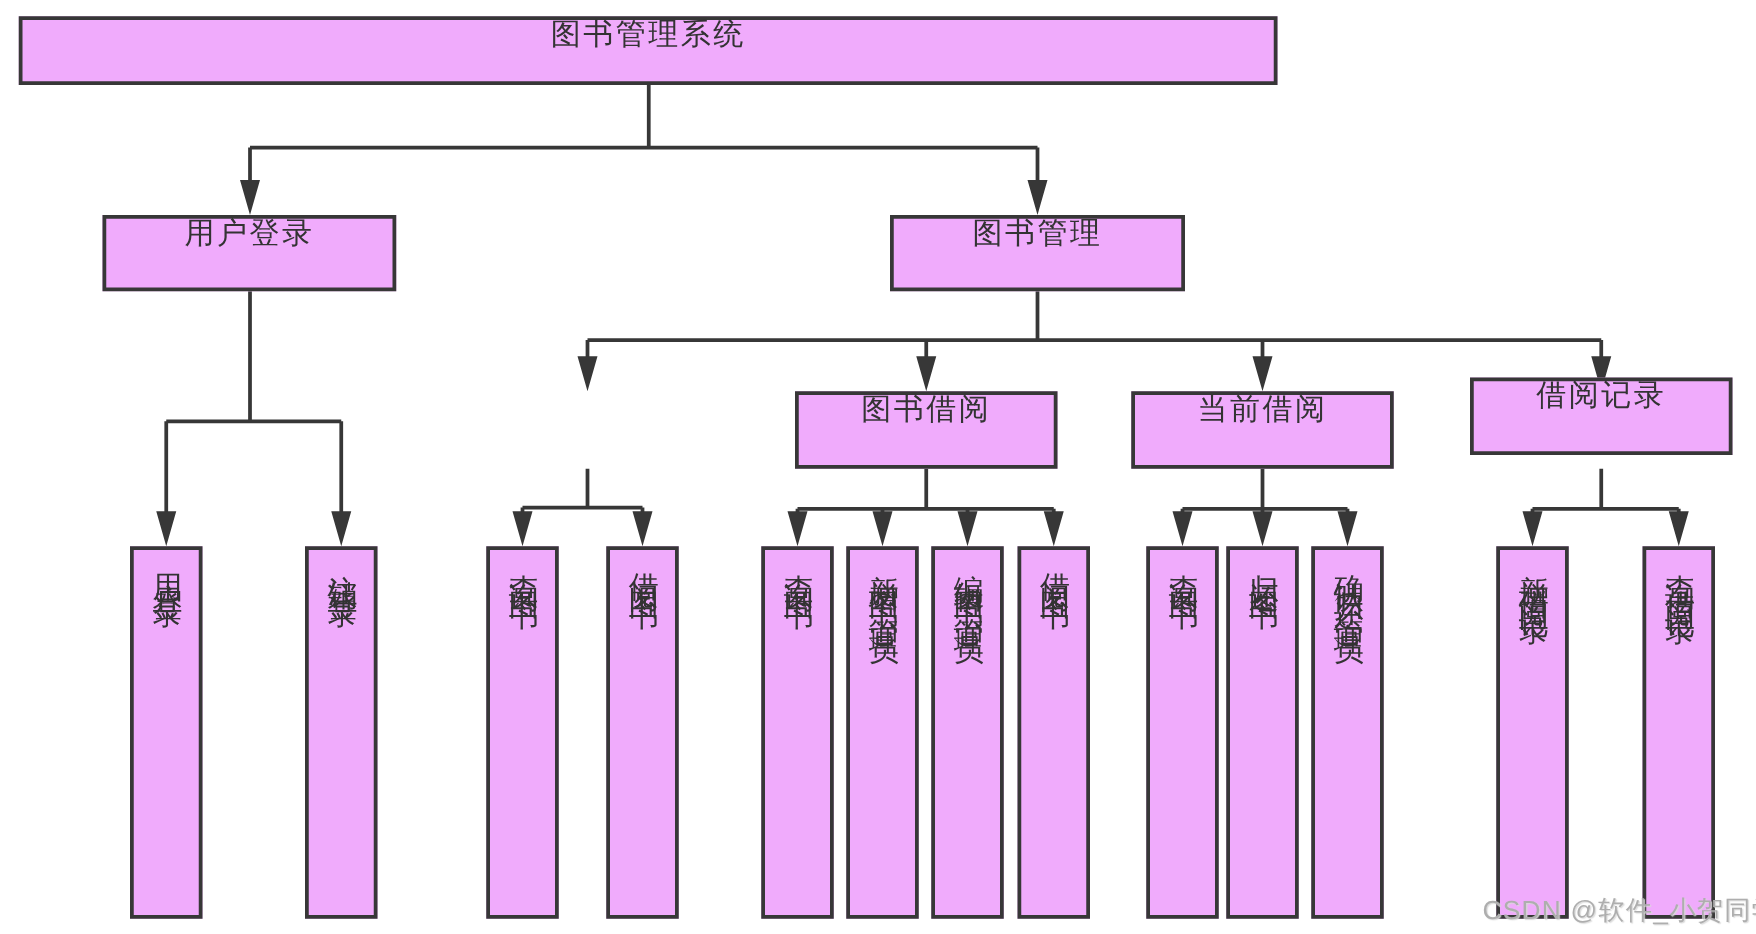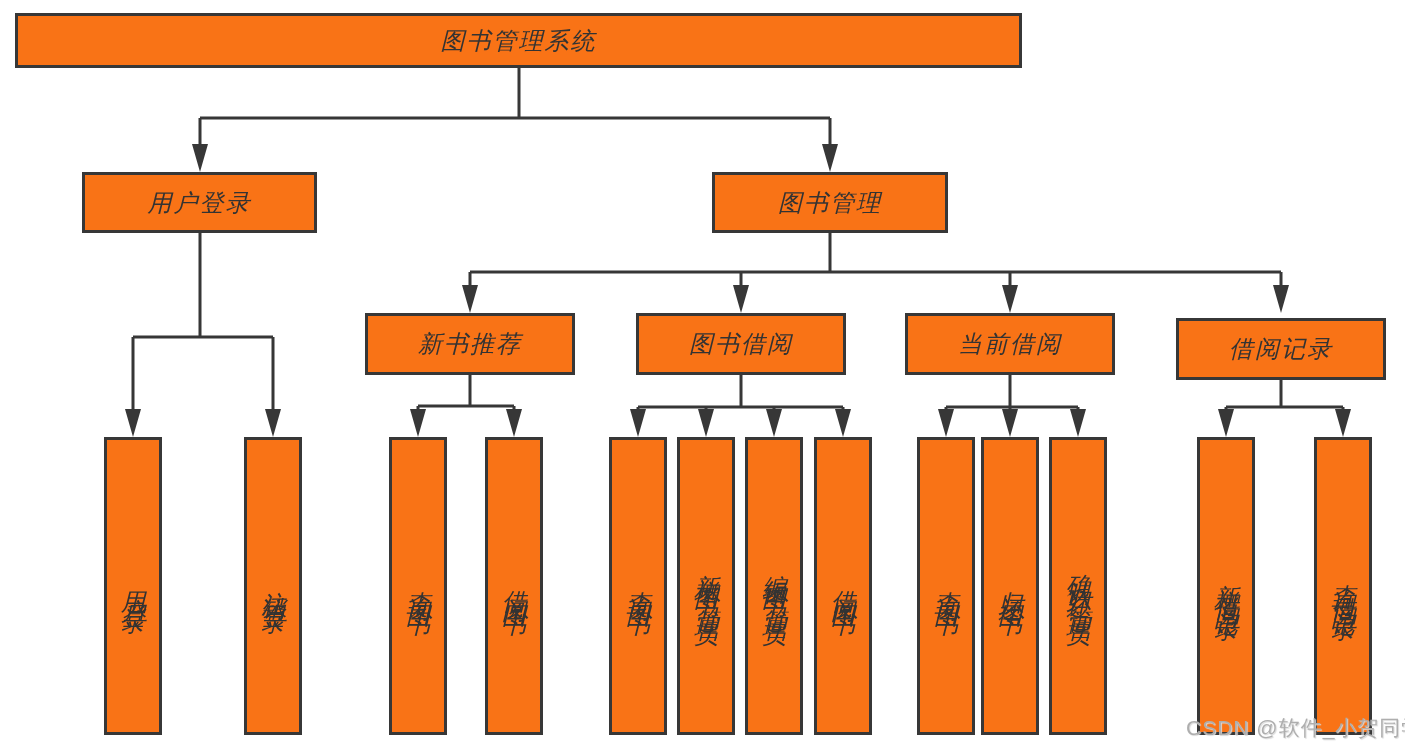--- a/index.html
+++ b/index.html
@@ -14,27 +14,26 @@
     width:1405px;height:747px;
     background:var(--bg);
     overflow:hidden;
     font-family:"Liberation Sans","DejaVu Sans",sans-serif;
     color:var(--text);
   }
   .connectors{position:absolute;left:0;top:0;z-index:0;}
   .box{
     position:absolute;
     box-sizing:border-box;
-    background:#f97316;
+    background:#f0abfc;
     border:3px solid var(--line);
     display:flex;
-    align-items:center;
+    align-items:flex-start;
     justify-content:center;
     z-index:1;
-    font-style:italic;
   }
   .box.h span{
     font-size:24px;
     letter-spacing:2px;
     line-height:1;
     white-space:nowrap;
     color:var(--text);
   }
   .box.v{width:58px;height:298px;top:437px;}
   .box.v span{
@@ -85,30 +84,27 @@
     <span>图书管理系统</span>
   </div>
 
   <div class="box h" style="left:82px;top:172px;width:235px;height:61px">
     <span>用户登录</span>
   </div>
   <div class="box h" style="left:712px;top:172px;width:236px;height:61px">
     <span>图书管理</span>
   </div>
 
-  <div class="box h" style="left:365px;top:313px;width:210px;height:62px">
-    <span>新书推荐</span>
-  </div>
   <div class="box h" style="left:905px;top:313px;width:210px;height:62px">
     <span>当前借阅</span>
   </div>
   <div class="box h" style="left:636px;top:313px;width:210px;height:62px">
     <span>图书借阅</span>
   </div>
-  <div class="box h" style="left:1176px;top:318px;width:210px;height:62px">
+  <div class="box h" style="left:1176px;top:302px;width:210px;height:62px">
     <span>借阅记录</span>
   </div>
 
   <div class="box v" style="left:104px">
     <span>用户登录</span>
   </div>
   <div class="box v" style="left:244px">
     <span>注销登录</span>
   </div>
 

